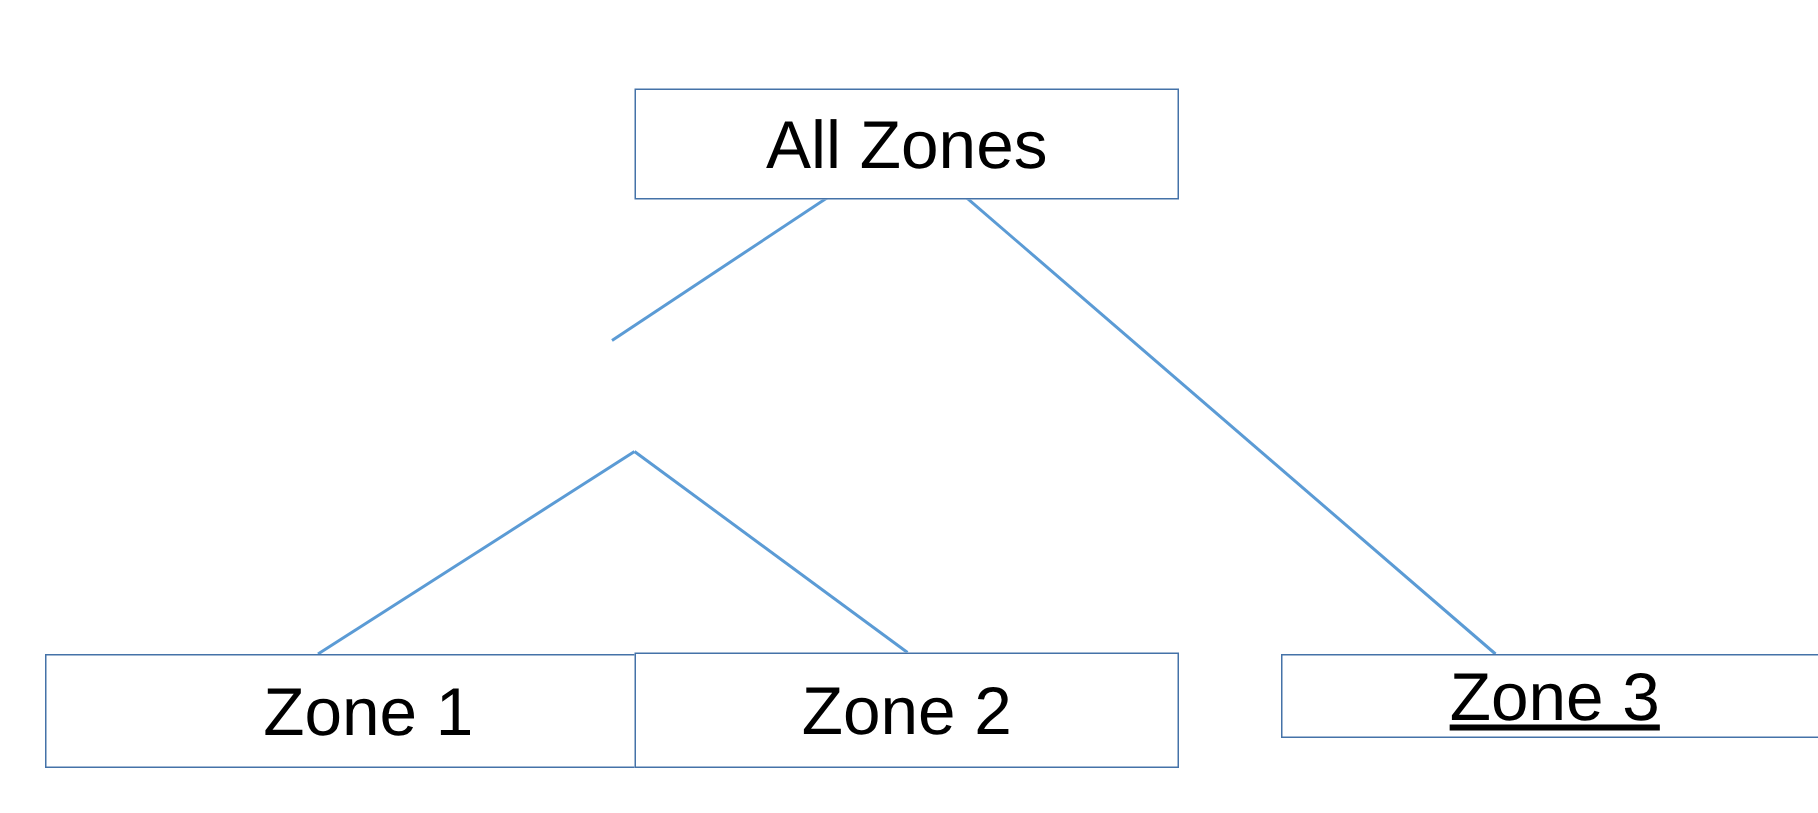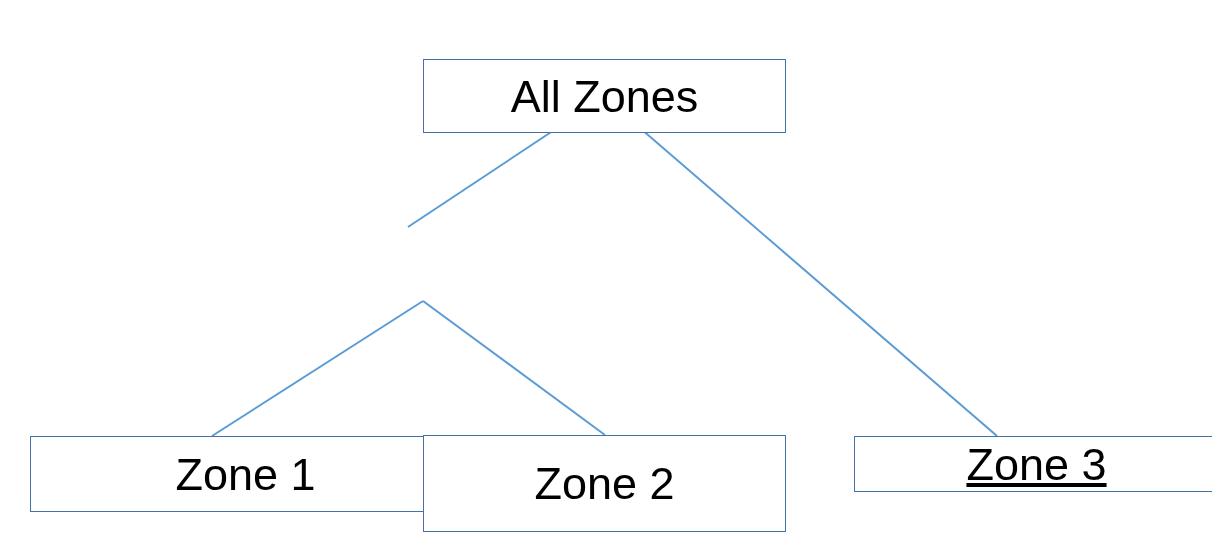--- a/index.html
+++ b/index.html
@@ -40,21 +40,21 @@
     font-size: 45px;
     line-height: 1;
     font-weight: 400;
     letter-spacing: 0px;
     white-space: nowrap;
   }
   
   #node-all-zones   { left: 423px; top: 24px;  width: 363px; height: 74px; margin-top: 35px; }
   #node-zones-1-2   { left: 241px; top: 227px; width: 364px; height: 74px; }
   #node-zone-1      { left: 30px;  top: 436px; width: 431px; height: 76px; }
-  #node-zone-2      { left: 423px; top: 435px; width: 363px; height: 97px; }
+  #node-zone-2      { left: 423px; top: 435px; width: 363px; height: 77px; }
   #node-zone-3      { left: 854px; top: 436px; width: 365px; height: 56px; text-decoration: underline; }
 </style>
 </head>
 <body>
 
 <div id="canvas">
 
   <svg id="connectors" viewBox="0 0 1212 542" width="1212" height="542" xmlns="http://www.w3.org/2000/svg">
     <line x1="604" y1="97" x2="408" y2="227" stroke="#5B9BD5" stroke-width="2"></line>
     <line x1="604" y1="97" x2="997" y2="436" stroke="#5B9BD5" stroke-width="2"></line>

